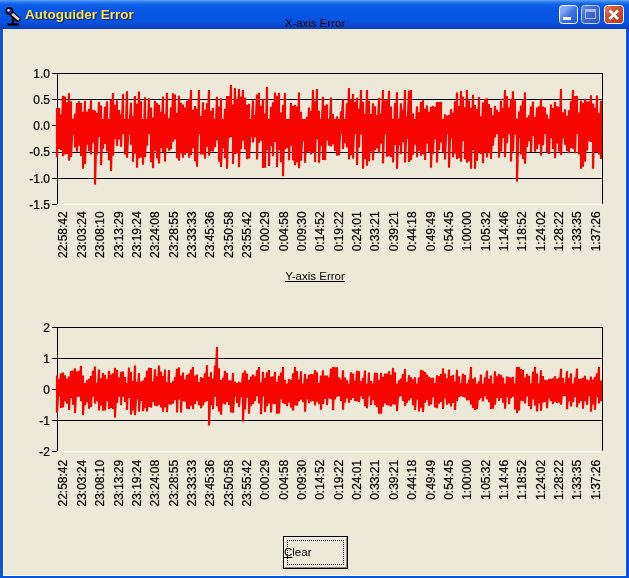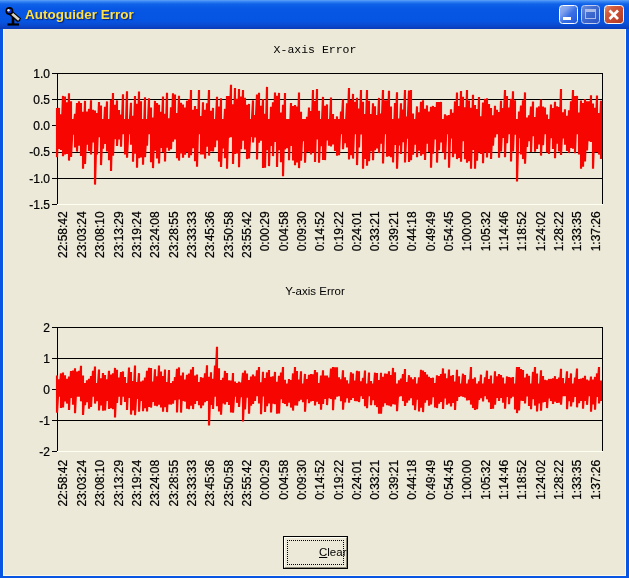--- a/index.html
+++ b/index.html
@@ -19,21 +19,21 @@
 .bmax span { position:absolute; left:3.5px; top:3px; width:11px; height:10.5px;
   border:1.5px solid #a9bce8; border-top-width:3.5px; }
 .ctitle { position:absolute; width:200px; text-align:center; font-size:11.5px; color:#000; }
 .clearbtn { position:absolute; left:283px; top:536px; width:64.5px; height:33px;
   background:#ece9d8; border:1.5px solid #000; }
 .clearbtn .bevel { position:absolute; inset:0;
   border-top:1.5px solid #fffff4; border-left:1.5px solid #fffff4;
   border-right:1.5px solid #8b8878; border-bottom:1.5px solid #8b8878; }
 .clearbtn .focus { position:absolute; left:3px; top:3px; right:3px; bottom:3px;
   border:1px dotted #000; }
-.clearbtn .lbl { position:absolute; width:100%; text-align:right; top:9px;
+.clearbtn .lbl { position:absolute; width:100%; text-align:left; top:9px;
   font-size:11.5px; color:#000; }
 .lbl u { text-decoration:underline; }
 svg text { font-family:"Liberation Sans",sans-serif; font-size:12px; fill:#000; stroke:#000; stroke-width:0.22px; }
 </style></head>
 <body>
 <div class="tb"></div>
 <svg width="22" height="22" style="position:absolute;left:4px;top:4px" viewBox="0 0 22 22">
   <line x1="9" y1="20" x2="9" y2="11" stroke="#000" stroke-width="2.6"></line>
   <line x1="3.5" y1="20.5" x2="15" y2="20.5" stroke="#000" stroke-width="2.2"></line>
   <line x1="13" y1="14" x2="16" y2="17" stroke="#000" stroke-width="1.4"></line>
@@ -49,22 +49,22 @@
 <div class="tbtn bmax">
     <span></span>
   </div>
 <div class="tbtn bclose">
   <svg width="18" height="18" style="position:absolute;left:0;top:0">
     <line x1="4.5" y1="4.5" x2="13" y2="13" stroke="#fff" stroke-width="2.6"></line>
     <line x1="13" y1="4.5" x2="4.5" y2="13" stroke="#fff" stroke-width="2.6"></line>
   </svg>
 </div>
 <div class="client"></div>
-<div class="ctitle" style="left:215px;top:43px;font-family:Liberation Mono, monospace;">X-axis Error</div>
-<div class="ctitle" style="left:215px;top:285px;">Y-axis Error</div>
+<div class="ctitle" style="left:215px;top:17px;">X-axis Error</div>
+<div class="ctitle" style="left:215px;top:270px;text-decoration:underline;">Y-axis Error</div>
 
 <svg width="629" height="578" style="position:absolute;left:0;top:0">
 
   <g stroke="#000" stroke-width="1" shape-rendering="crispEdges">
     <line x1="57.0" y1="73.4" x2="602.5" y2="73.4"></line>
 <line x1="57.0" y1="99.6" x2="602.5" y2="99.6"></line>
 <line x1="57.0" y1="125.8" x2="602.5" y2="125.8"></line>
 <line x1="57.0" y1="152.1" x2="602.5" y2="152.1"></line>
 <line x1="57.0" y1="178.4" x2="602.5" y2="178.4"></line>
     <line x1="52" y1="73.4" x2="57.0" y2="73.4"></line>

